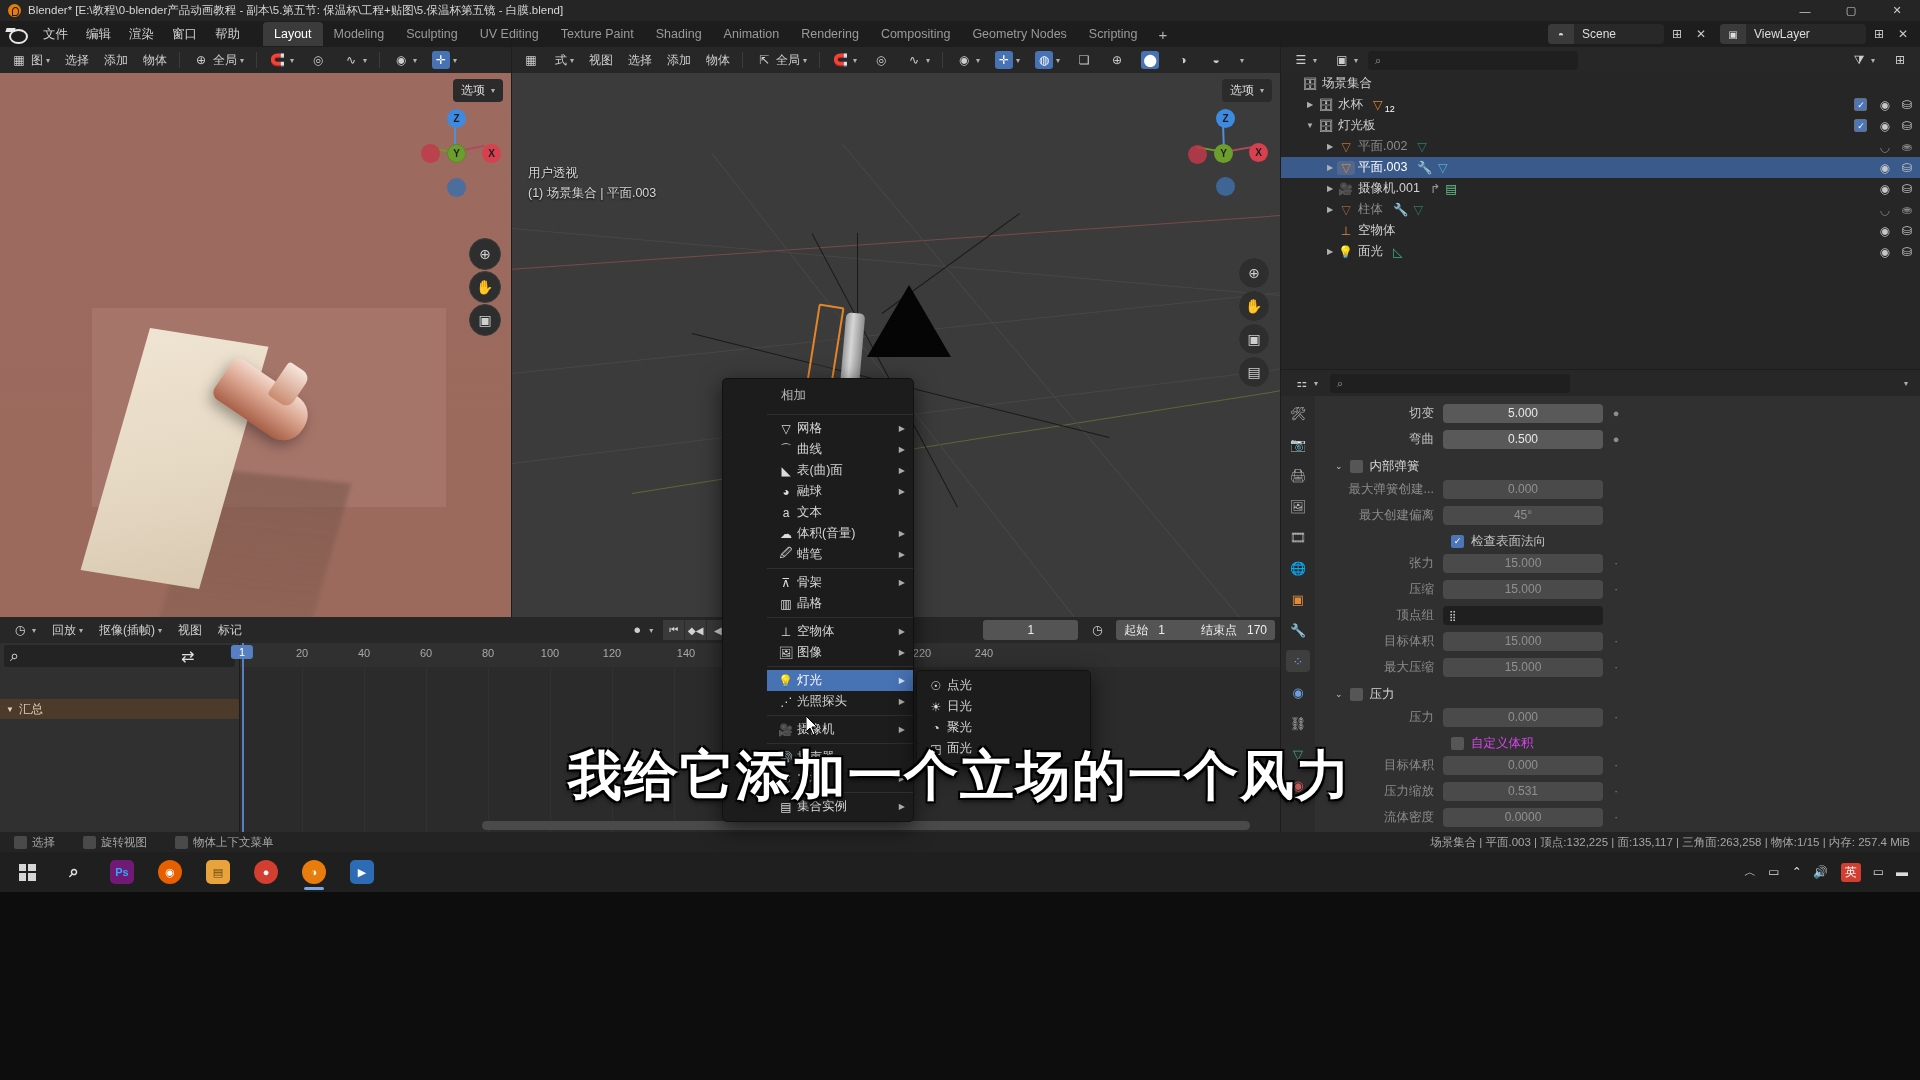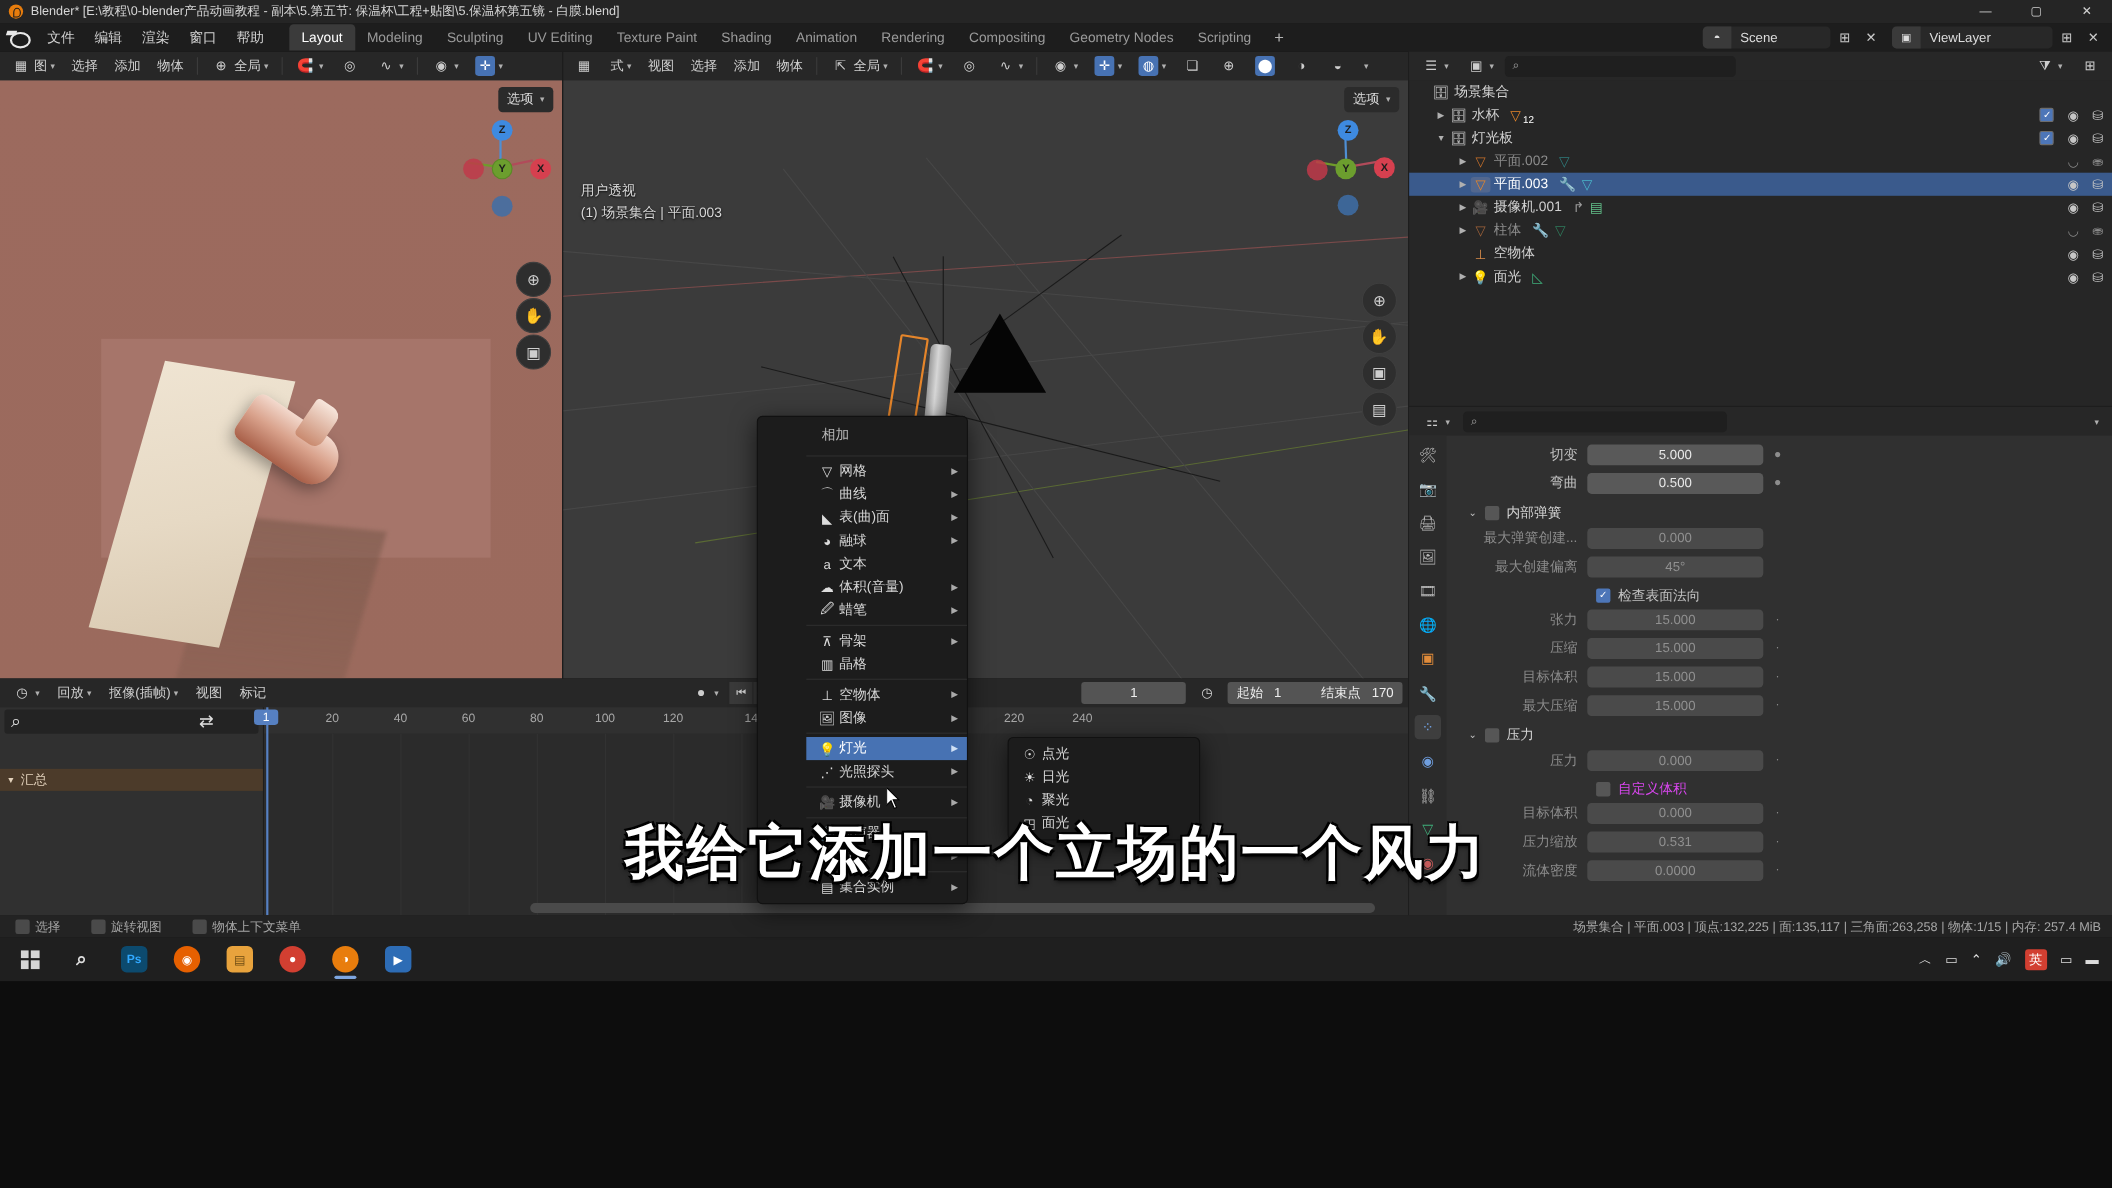--- a/index.html
+++ b/index.html
@@ -161,21 +161,21 @@
   .pfield.empty { background:#1f1f1f; justify-content:flex-start; padding-left:6px; }
   .pdot { width:14px; text-align:center; color:#8d8d8d; font-size:11px; margin-left:6px; }
   .psection { display:flex; align-items:center; gap:7px; height:24px; font-size:12.5px; color:#d4d4d4; padding-left:12px; }
   .pcheck { width:13px; height:13px; border-radius:2px; background:#565656; }
   .pcheck.on { background:#4d76b8; color:#fff; font-size:9px; display:flex; align-items:center; justify-content:center; }
   .pchk-row { display:flex; align-items:center; gap:7px; height:22px; padding-left:128px; font-size:12.5px; color:#c2c2c2; }
 
   
   .menu { position:absolute; background:#1c1c1c; border:1px solid #111; border-radius:5px;
     box-shadow:0 6px 22px rgba(0,0,0,.6); padding:4px 0; z-index:40; }
-  #addMenu { left:688px; top:378px; width:192px;padding-left:44px; }
+  #addMenu { left:722px; top:378px; width:192px;padding-left:44px; }
   .menu-title { font-size:12.5px; color:#b8b8b8; padding:4px 14px 7px 14px; }
   .menu-sep { height:1px; background:#2e2e2e; margin:3px 0; }
   .mi { display:flex; align-items:center; height:21px; padding:0 8px; font-size:12.5px; color:#d6d6d6; position:relative; }
   .mi.sel { background:#4772b3; color:#fff; }
   .mi-ico { width:22px; display:flex; align-items:center; justify-content:center; font-size:12px; color:#dcdcdc; flex:none; }
   .mi-arrow { position:absolute; right:8px; font-size:8px; color:#aaa; }
   #lightMenu { left:916px; top:670px; width:175px; }
 
   
   .subtitle { position:absolute; left:0; top:740px; width:1920px; text-align:center;
@@ -729,20 +729,28 @@
         <div class="plabel dim">张力</div>
         <div class="pfield dimf">15.000</div>
         <div class="pdot">·</div>
       </div>
       <div class="prow">
         <div class="plabel dim">压缩</div>
         <div class="pfield dimf">15.000</div>
         <div class="pdot">·</div>
       </div>
 
+      <div class="prow">
+        <div class="plabel dim">顶点组</div>
+        <div class="pfield empty">
+          <span style="font-size:10px;color:#cfcfcf">⣿</span>
+          <span style="margin-left:5px"></span>
+        </div>
+        <div class="pdot"></div>
+      </div>
 
       <div class="prow">
         <div class="plabel dim">目标体积</div>
         <div class="pfield dimf">15.000</div>
         <div class="pdot">·</div>
       </div>
       <div class="prow">
         <div class="plabel dim">最大压缩</div>
         <div class="pfield dimf">15.000</div>
         <div class="pdot">·</div>
@@ -935,21 +943,21 @@
             <i></i>
             <i></i>
             <i></i>
             <i></i>
           </div>
       </div>
       <div class="tb-app">
         <div class="sq" style="background:transparent;color:#ddd;font-size:17px">⌕</div>
       </div>
       <div class="tb-app">
-        <div class="sq" style="background:#0c4a6e;color:#31a8ff">Ps</div>
+        <div class="sq" style="background:#701a75;color:#31a8ff">Ps</div>
       </div>
       <div class="tb-app">
         <div class="sq" style="background:#e66000;border-radius:50%">◉</div>
       </div>
       <div class="tb-app">
         <div class="sq" style="background:#e8a33d;color:#6b4a12">▤</div>
       </div>
       <div class="tb-app">
         <div class="sq" style="background:#d23f31;border-radius:50%">●</div>
       </div>

